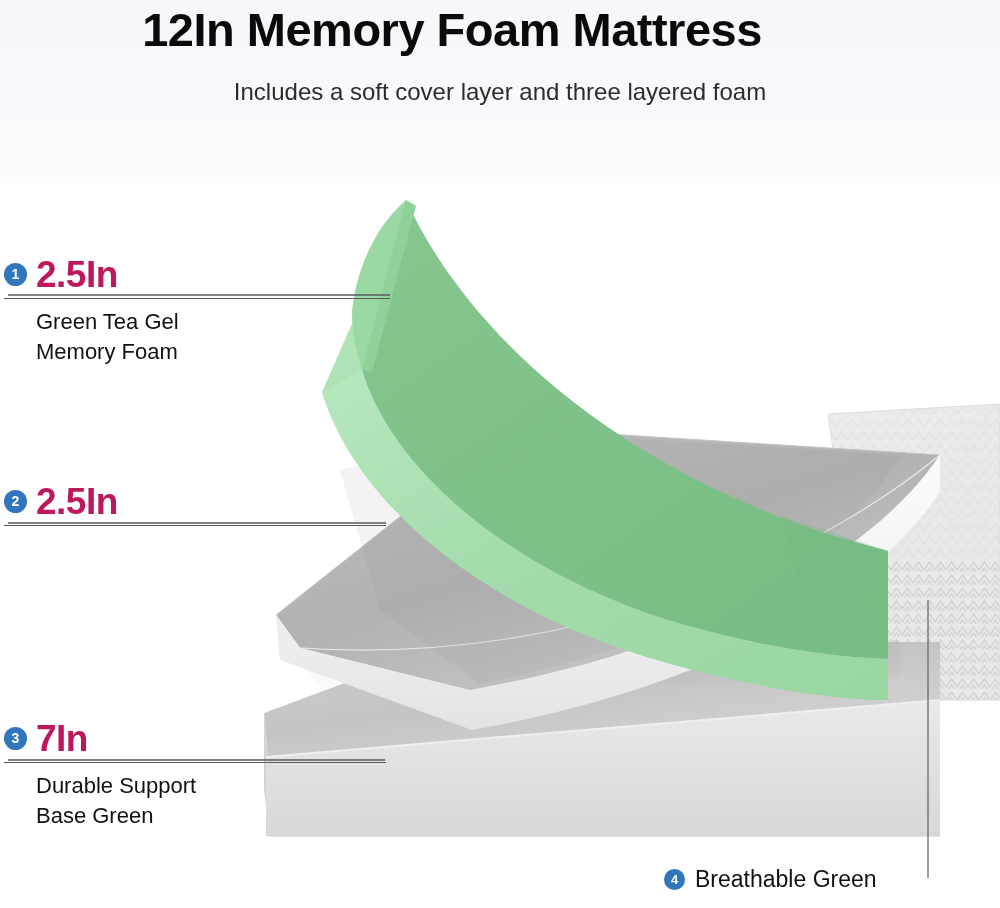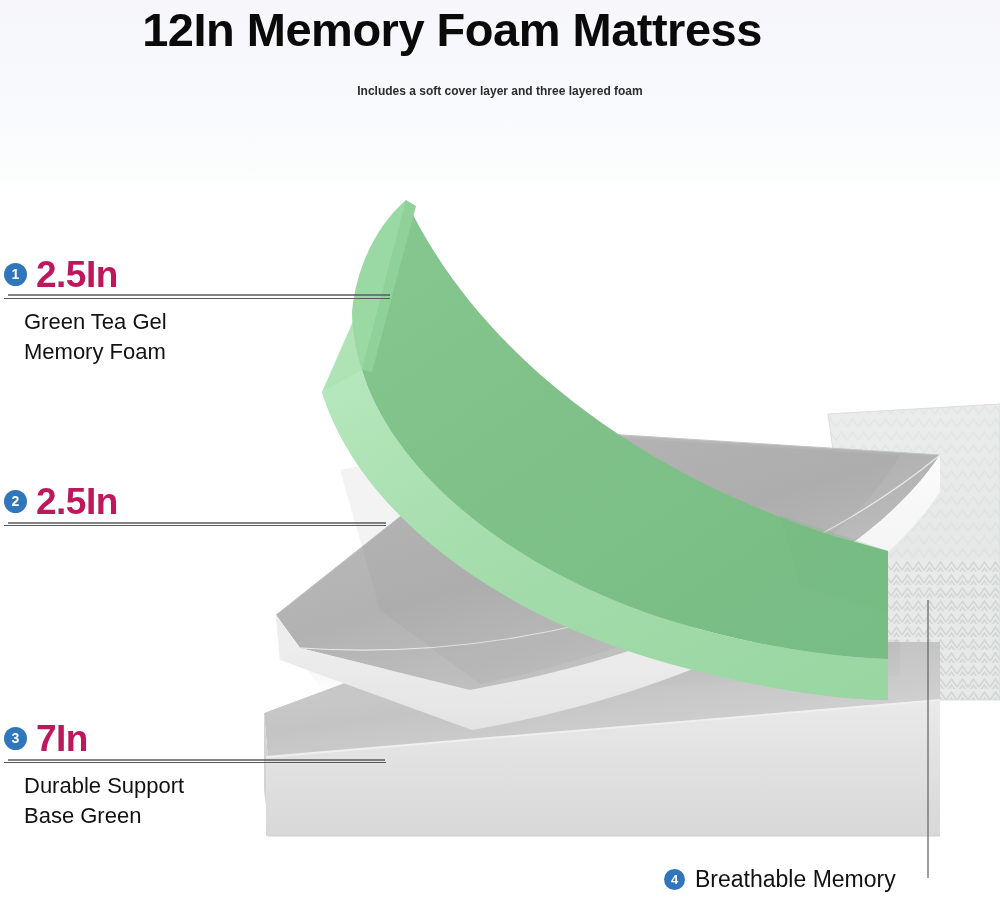--- a/index.html
+++ b/index.html
@@ -39,25 +39,25 @@
     width: 904px;
     text-align: center;
     font-size: 47px;
     font-weight: bold;
     letter-spacing: -0.5px;
     color: #0a0a0a;
     white-space: nowrap;
   }
   .subtitle {
     position: absolute;
-    left: 0; top: 84px;
+    left: 0; top: 78px;
     width: 1000px;
     text-align: center;
-    font-size: 12px;
-    font-weight: bold;
+    font-size: 24px;
+    font-weight: normal;
     color: #2c2c2c;
     white-space: nowrap;
   }
 
   
   .art {
     position: absolute;
     left: 0; top: 0;
     width: 1000px;
     height: 908px;
@@ -101,21 +101,21 @@
   .rule {
     height: 1px;
     background: #5a5a5a;
     margin-top: 2px;
   }
   .desc {
     font-size: 22px;
     line-height: 30px;
     color: #121212;
     margin-top: 8px;
-    margin-left: 20px;
+    margin-left: 32px;
     white-space: pre-line;
   }
 
   
   #callout-1 { left: 4px; top: 252px; }
   #callout-1 .rule { width: 386px; }
   #callout-2 { left: 4px; top: 479px; }
   #callout-2 .rule { width: 382px; }
   #callout-3 { left: 4px; top: 716px; }
   #callout-3 .rule { width: 382px; }
@@ -332,16 +332,16 @@
       <span class="badge">3</span>
       <span class="measure">7In</span>
     </div>
     <div class="rule"></div>
     <div class="desc">Durable Support
 Base Green</div>
   </div>
 
   <div class="callout" id="callout-4">
     <span class="badge badge-sm">4</span>
-    <span class="cover-label">Breathable Memory</span>
+    <span class="cover-label">Breathable Green</span>
   </div>
 
 </div>
 
 </body></html>

